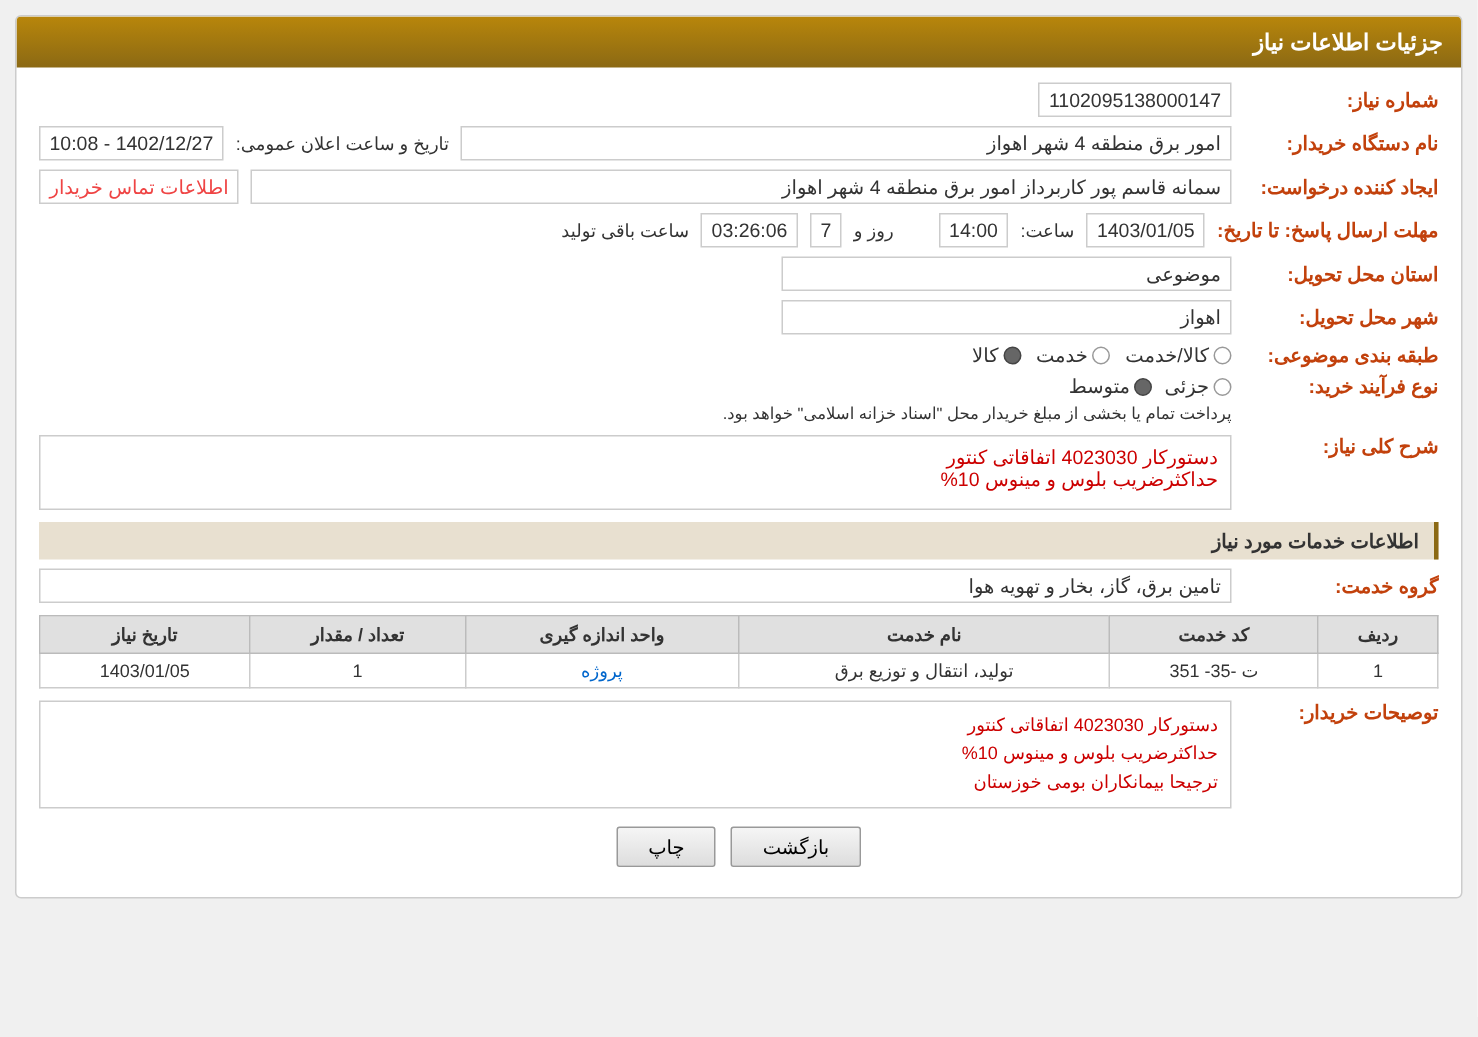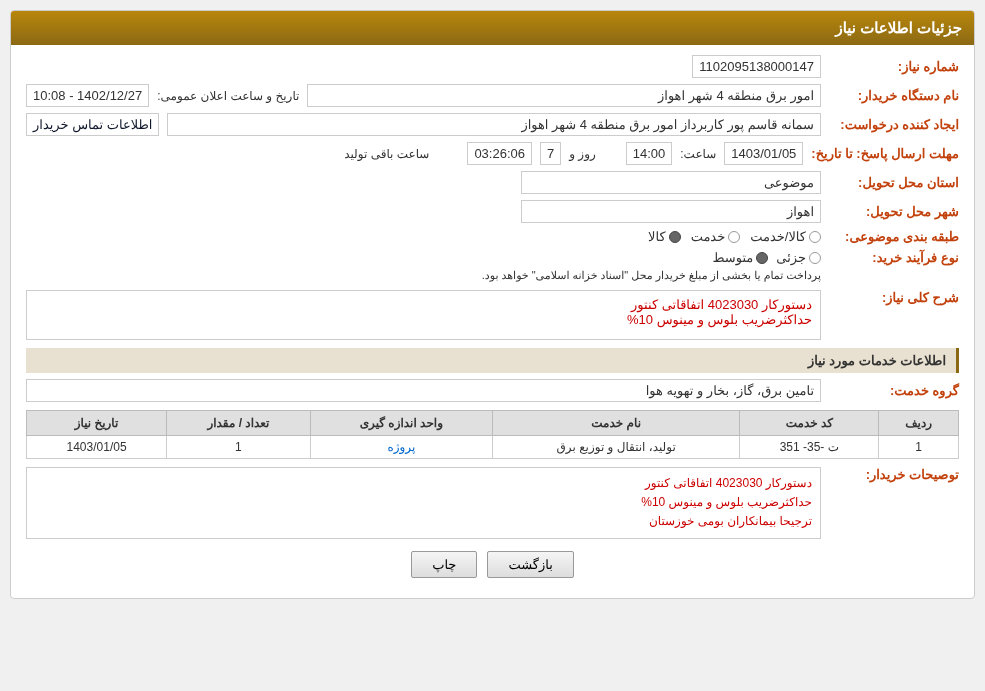--- a/index.html
+++ b/index.html
@@ -49,21 +49,21 @@
     }
     .value-box {
       border: 1px solid #ccc;
       background: #fff;
       padding: 3px 6px;
       min-height: 22px;
       flex: 1;
       text-align: right;
     }
     .value-box.blue-text {
-      color: #0f172a;
+      color: #ef4444;
     }
     .value-box.narrow {
       max-width: 160px;
       flex: none;
     }
     .small-label {
       white-space: nowrap;
       font-size: 12px;
     }
     .section-title {
@@ -203,21 +203,21 @@
         <span class="value-box blue-text narrow" style="cursor:pointer;text-align:center;">اطلاعات تماس خریدار</span>
       </div>
 
       <div class="info-row">
         <span class="label">مهلت ارسال پاسخ: تا تاریخ:</span>
         <div class="value-box narrow">1403/01/05</div>
         <span class="small-label">ساعت:</span>
         <div class="value-box" style="max-width:70px;flex:none;margin-left:22px;">14:00</div>
         <span class="small-label">روز و</span>
         <div class="value-box" style="max-width:40px;flex:none;text-align:center;">7</div>
-        <div class="value-box" style="max-width:90px;flex:none;margin-left:30px;">03:26:06</div>
+        <div class="value-box" style="max-width:90px;flex:none;">03:26:06</div>
         <span class="small-label">ساعت باقی تولید</span>
       </div>
 
       <div class="info-row">
         <span class="label">استان محل تحویل:</span>
         <div class="value-box" style="max-width:300px;">موضوعی</div>
       </div>
 
       <div class="info-row">
         <span class="label">شهر محل تحویل:</span>

